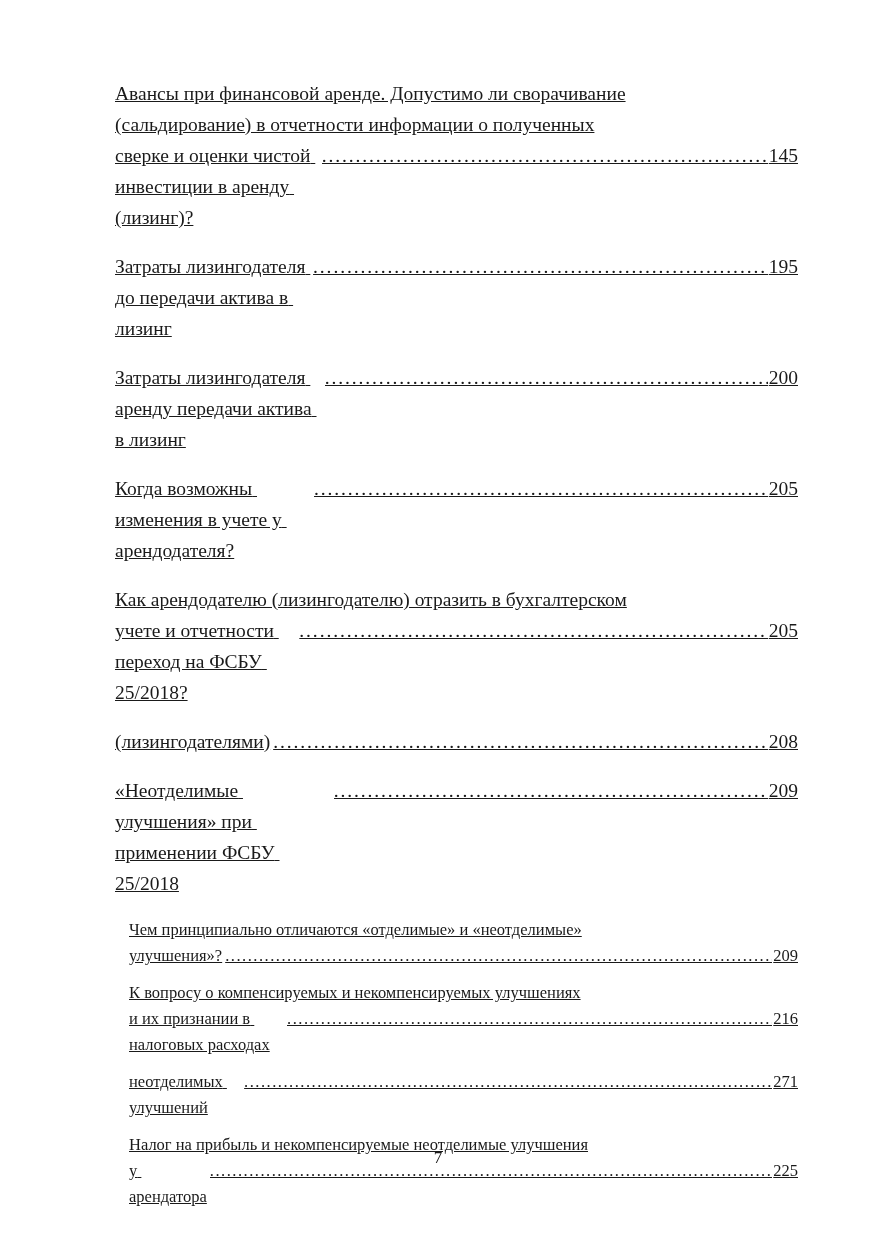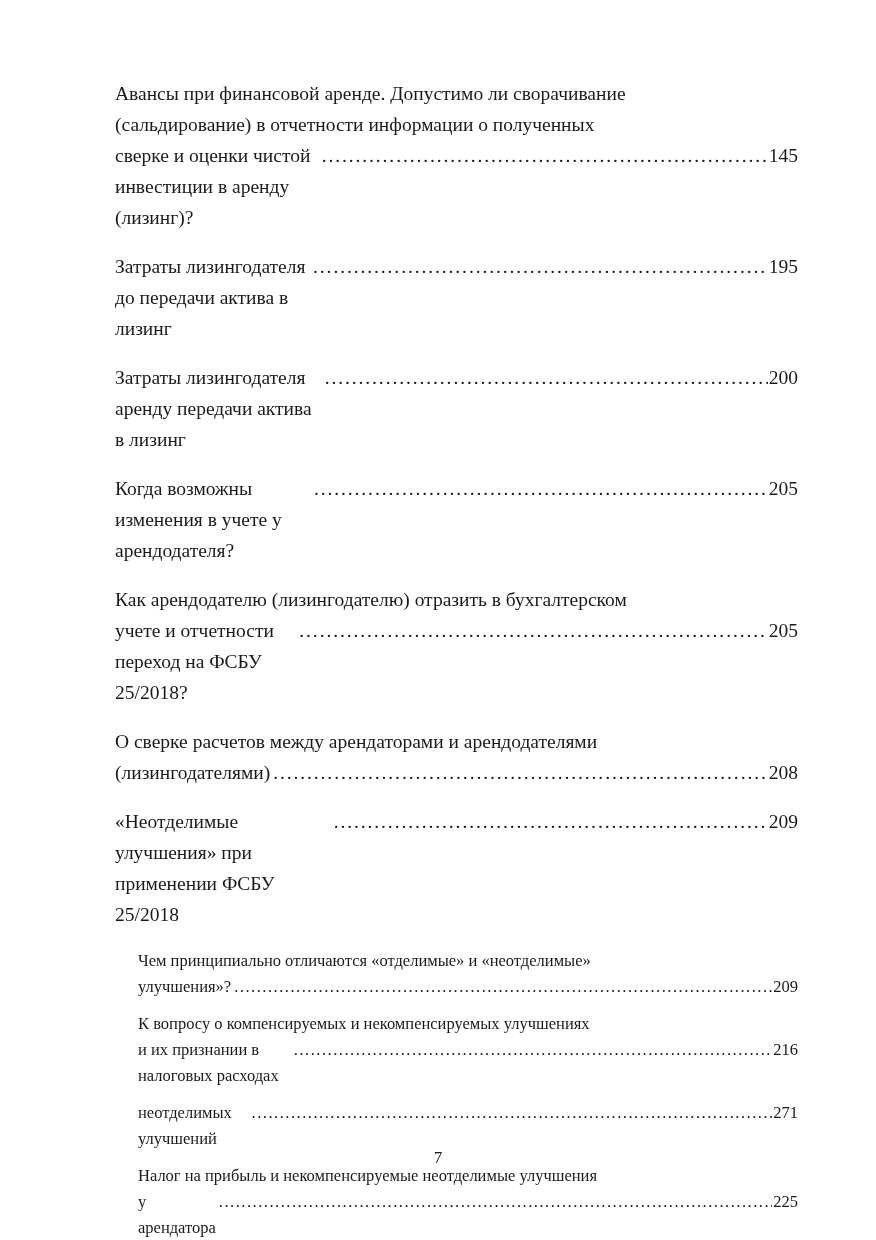--- a/index.html
+++ b/index.html
@@ -16,20 +16,21 @@
     overflow: hidden;
   }
   .page {
     position: absolute;
     left: 0;
     top: 0;
     width: 876px;
     height: 1240px;
     box-sizing: border-box;
     padding: 78px 80px 29px 115px;
+    text-decoration: underline;
   }
   .toc {
     width: 683px;
   }
 
   
   .entry {
     display: block;
     margin: 0 0 0 0;
     color: #1a1a1a;
@@ -60,21 +61,21 @@
     font-size: 19.5px;
     line-height: 31px;
     margin-bottom: 18px;
   }
   .lvl1 .dots { letter-spacing: 1.9px; font-size: 19.5px; }
 
   
   .lvl2 {
     font-size: 16.5px;
     line-height: 26px;
-    margin-left: 23px;
+    margin-left: 14px;
     margin-bottom: 11px;
   }
   .lvl2 .dots { letter-spacing: 1.5px; font-size: 16.5px; }
 
   .folio {
     position: absolute;
     left: 0;
     right: 0;
     top: 1148px;
     text-align: center;
@@ -126,23 +127,20 @@
           <span class="txt">Как арендодателю (лизингодателю) отразить в бухгалтерском</span>
         </div>
         <div class="line">
           <span class="txt">учете и отчетности переход на ФСБУ 25/2018?</span>
           <span class="dots">....................................................................................................................................................</span>
           <span class="pg">205</span>
         </div>
       </div>
       <div class="entry lvl1">
         <div class="line">
-          <span class="txt">О сверке расчетов между арендаторами и арендодателями</span>
-        </div>
-        <div class="line">
           <span class="txt">(лизингодателями)</span>
           <span class="dots">....................................................................................................................................................</span>
           <span class="pg">208</span>
         </div>
       </div>
       <div class="entry lvl1">
         <div class="line">
           <span class="txt">«Неотделимые улучшения» при применении ФСБУ 25/2018</span>
           <span class="dots">....................................................................................................................................................</span>
           <span class="pg">209</span>

